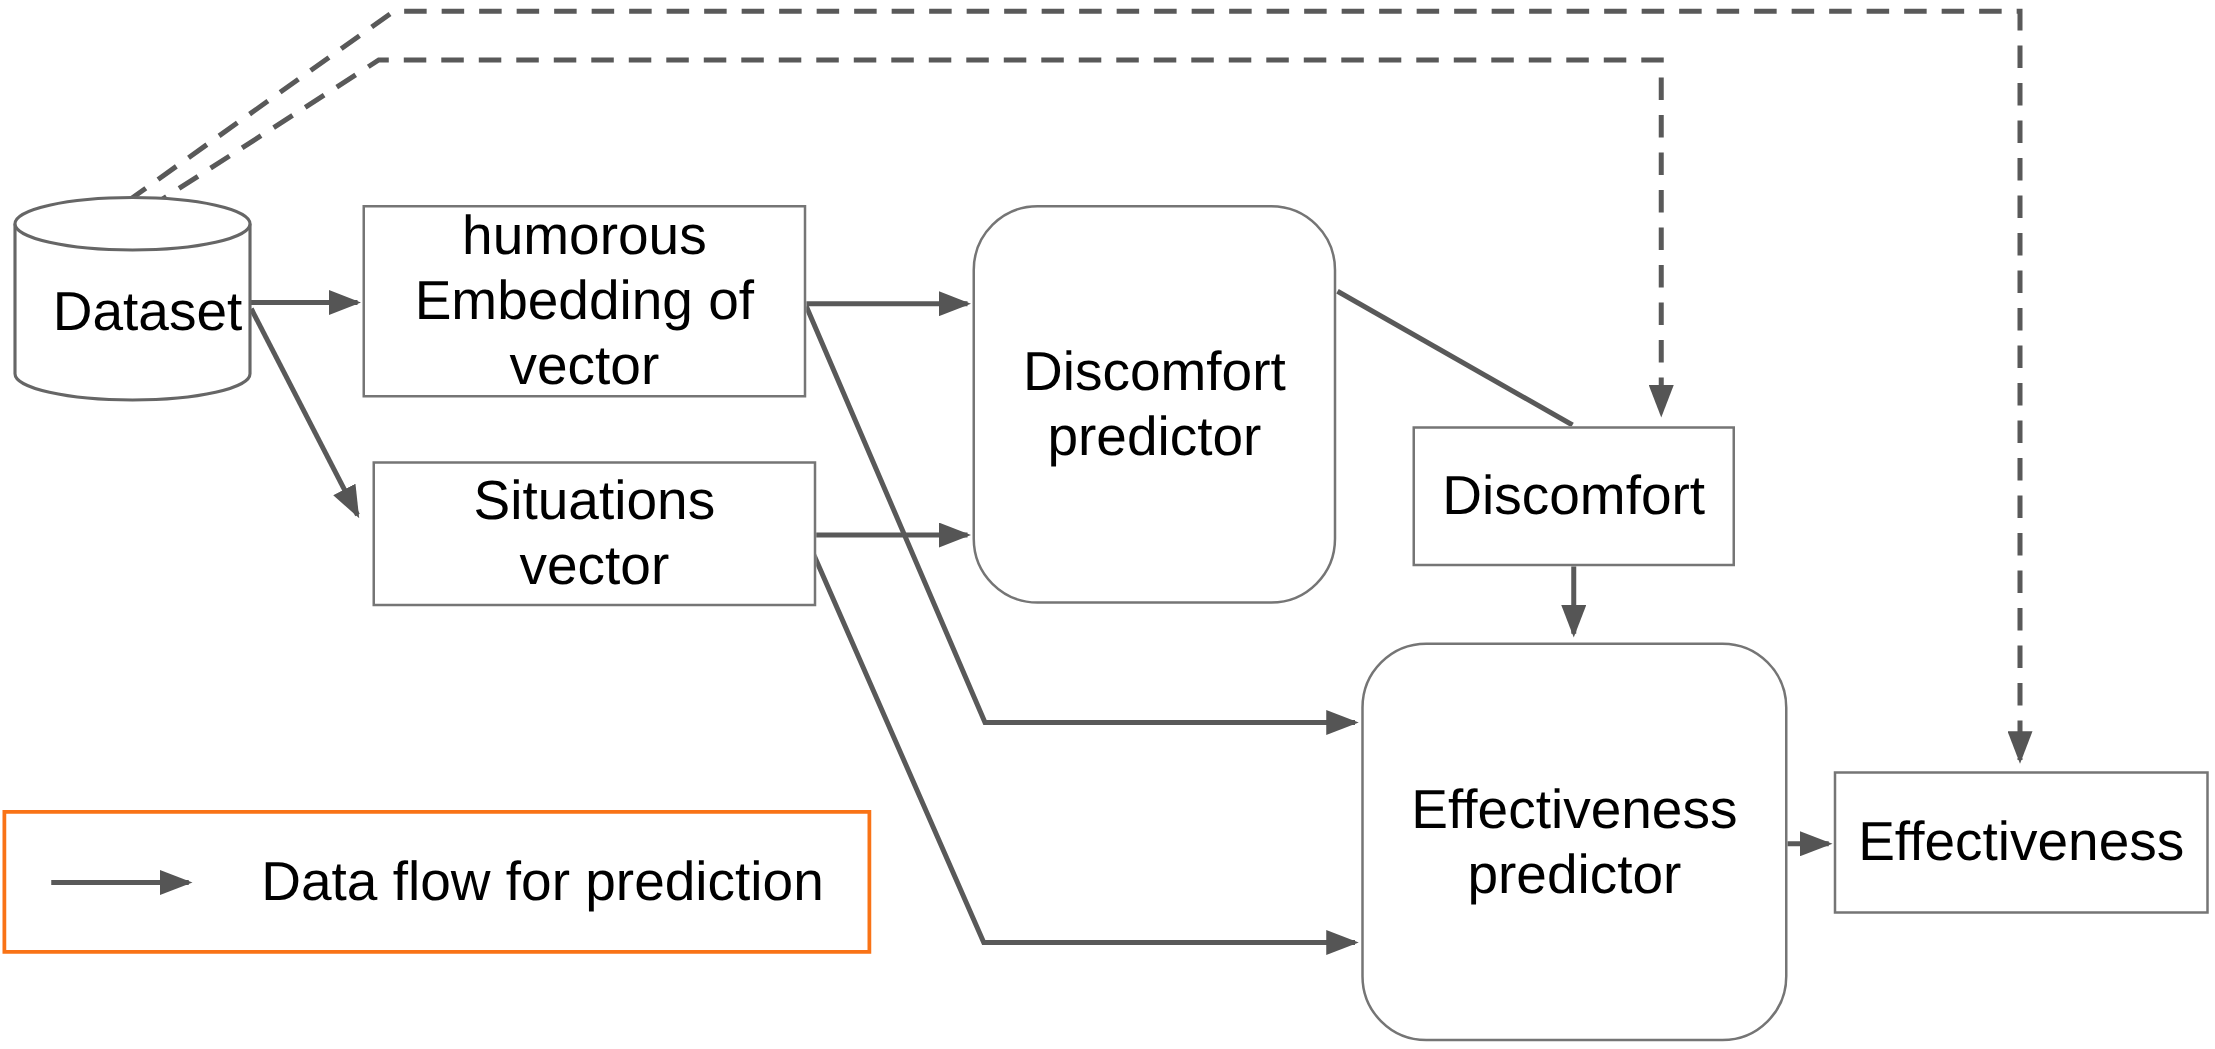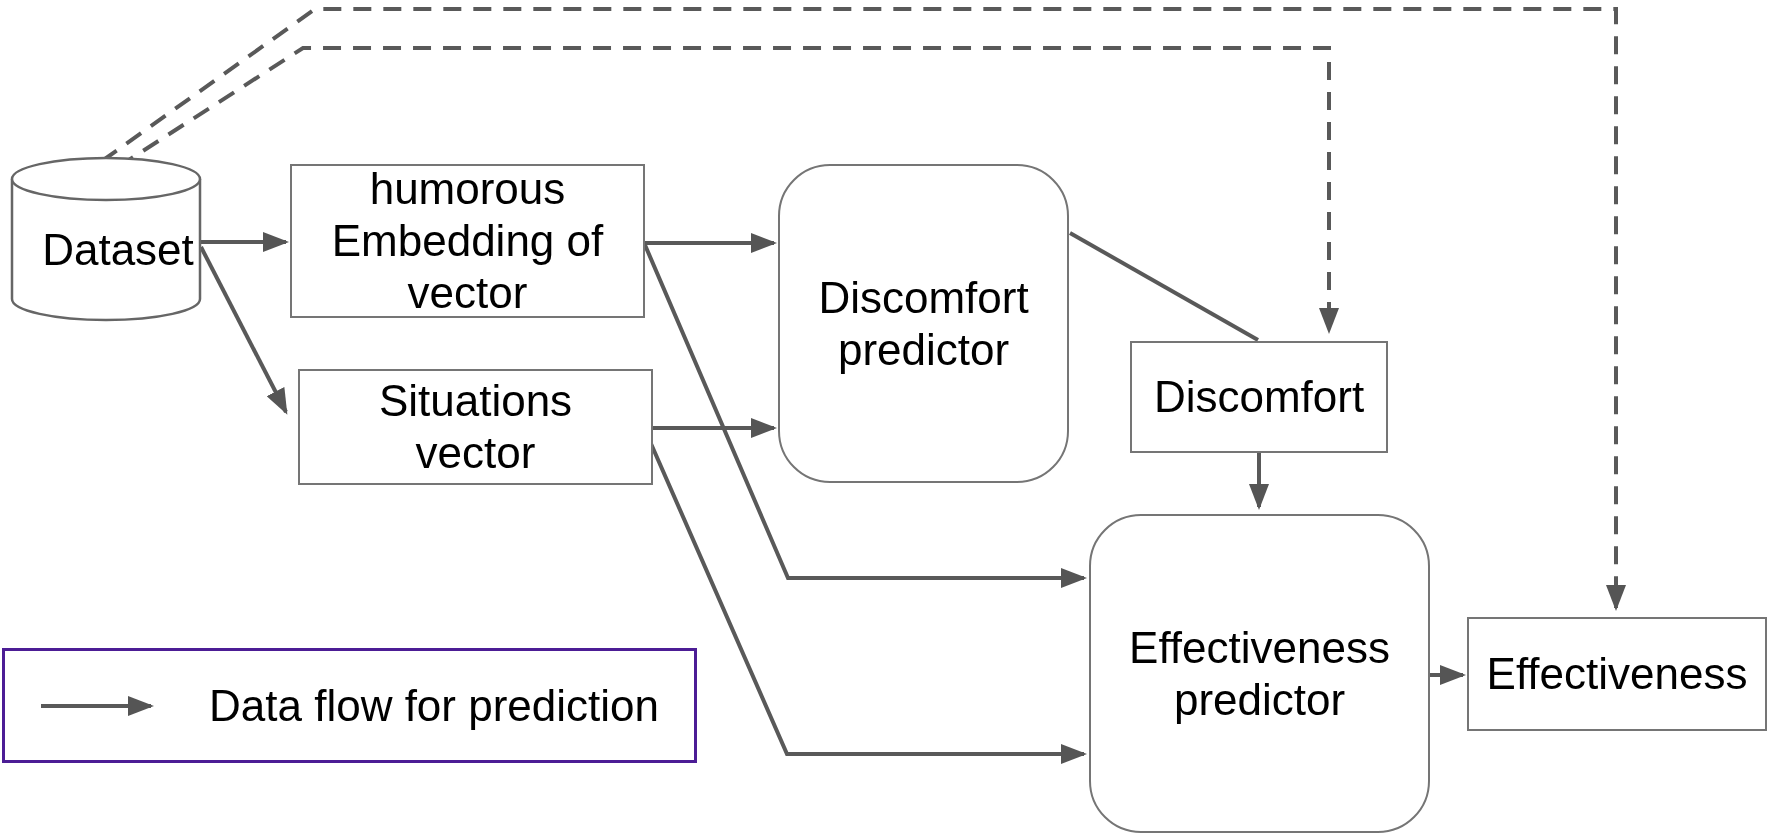--- a/index.html
+++ b/index.html
@@ -13,21 +13,21 @@
     background:#ffffff;border:2px solid #757575;box-sizing:border-box;
     font-size:44px;line-height:52px;text-align:center;color:#000;
   }
   .node.round{border-radius:52px;}
   .cyl-label{
     position:absolute;display:flex;align-items:center;justify-content:center;
     font-size:44px;color:#000;margin-left:12px;
   }
   .legend{
     position:absolute;left:2px;top:648px;width:695px;height:115px;box-sizing:border-box;
-    border:3px solid #4c1d95;background:#ffffff;
+    border:3px solid #f97316;background:#ffffff;
     display:flex;flex-direction:column;justify-content:center;gap:8px;padding-left:34px;
   }
   .legend-row{display:flex;align-items:center;}
   .legend-key{width:136px;height:24px;margin-right:34px;flex:0 0 auto;}
   .legend-label{font-size:44px;line-height:48px;white-space:nowrap;}
 </style>
 </head>
 <body>
 
 <div class="stage">

